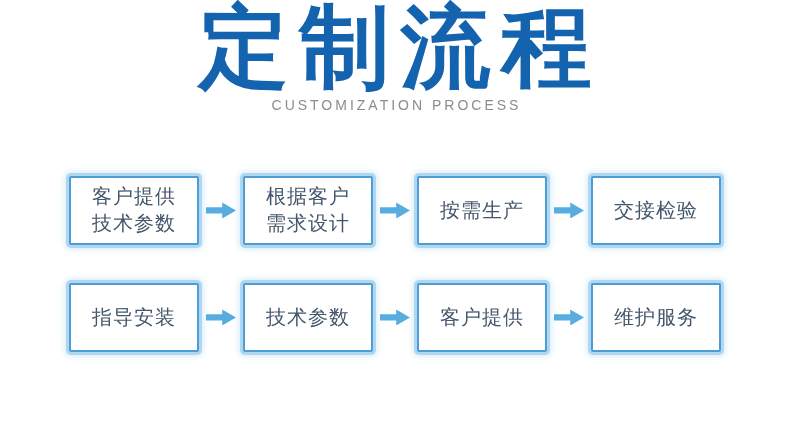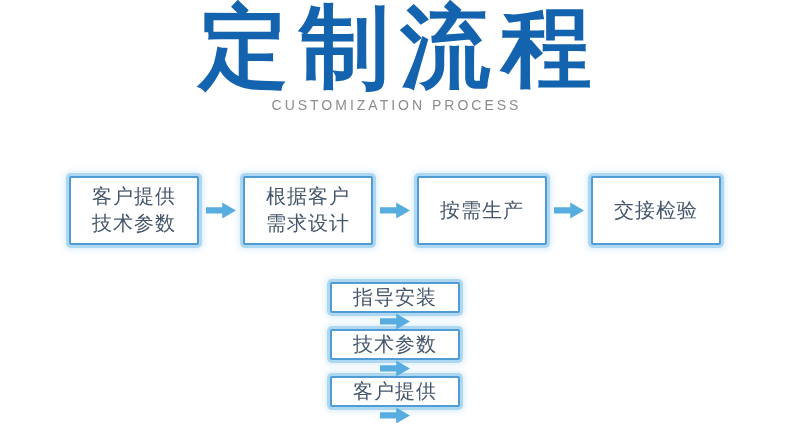--- a/index.html
+++ b/index.html
@@ -35,21 +35,21 @@
   .flow {
     width: 652px;
     margin: 62px auto 0 auto;
   }
   .flow-row {
     display: flex;
     align-items: center;
     justify-content: space-between;
     height: 70px;
   }
-  .flow-row + .flow-row { margin-top: 37px; flex-direction: column; }
+  .flow-row + .flow-row { margin-top: 37px; }
   .step-box {
     width: 130px;
     height: 69px;
     background: #ffffff;
     border: 2px solid #4f9cd4;
     border-radius: 2px;
     box-shadow: 0 0 0 3px #aed8f2, 0 0 6px 4px rgba(174, 216, 242, 0.55);
     display: flex;
     align-items: center;
     justify-content: center;
@@ -90,15 +90,16 @@
       <div class="step-box">交接检验</div>
     </div>
 
     <div class="flow-row">
       <div class="step-box">指导安装</div>
       <div class="arrow"></div>
       <div class="step-box">技术参数</div>
       <div class="arrow"></div>
       <div class="step-box">客户提供</div>
       <div class="arrow"></div>
+      <div class="step-box">维护服务</div>
     </div>
   </div>
 </div>
 
 </body></html>

